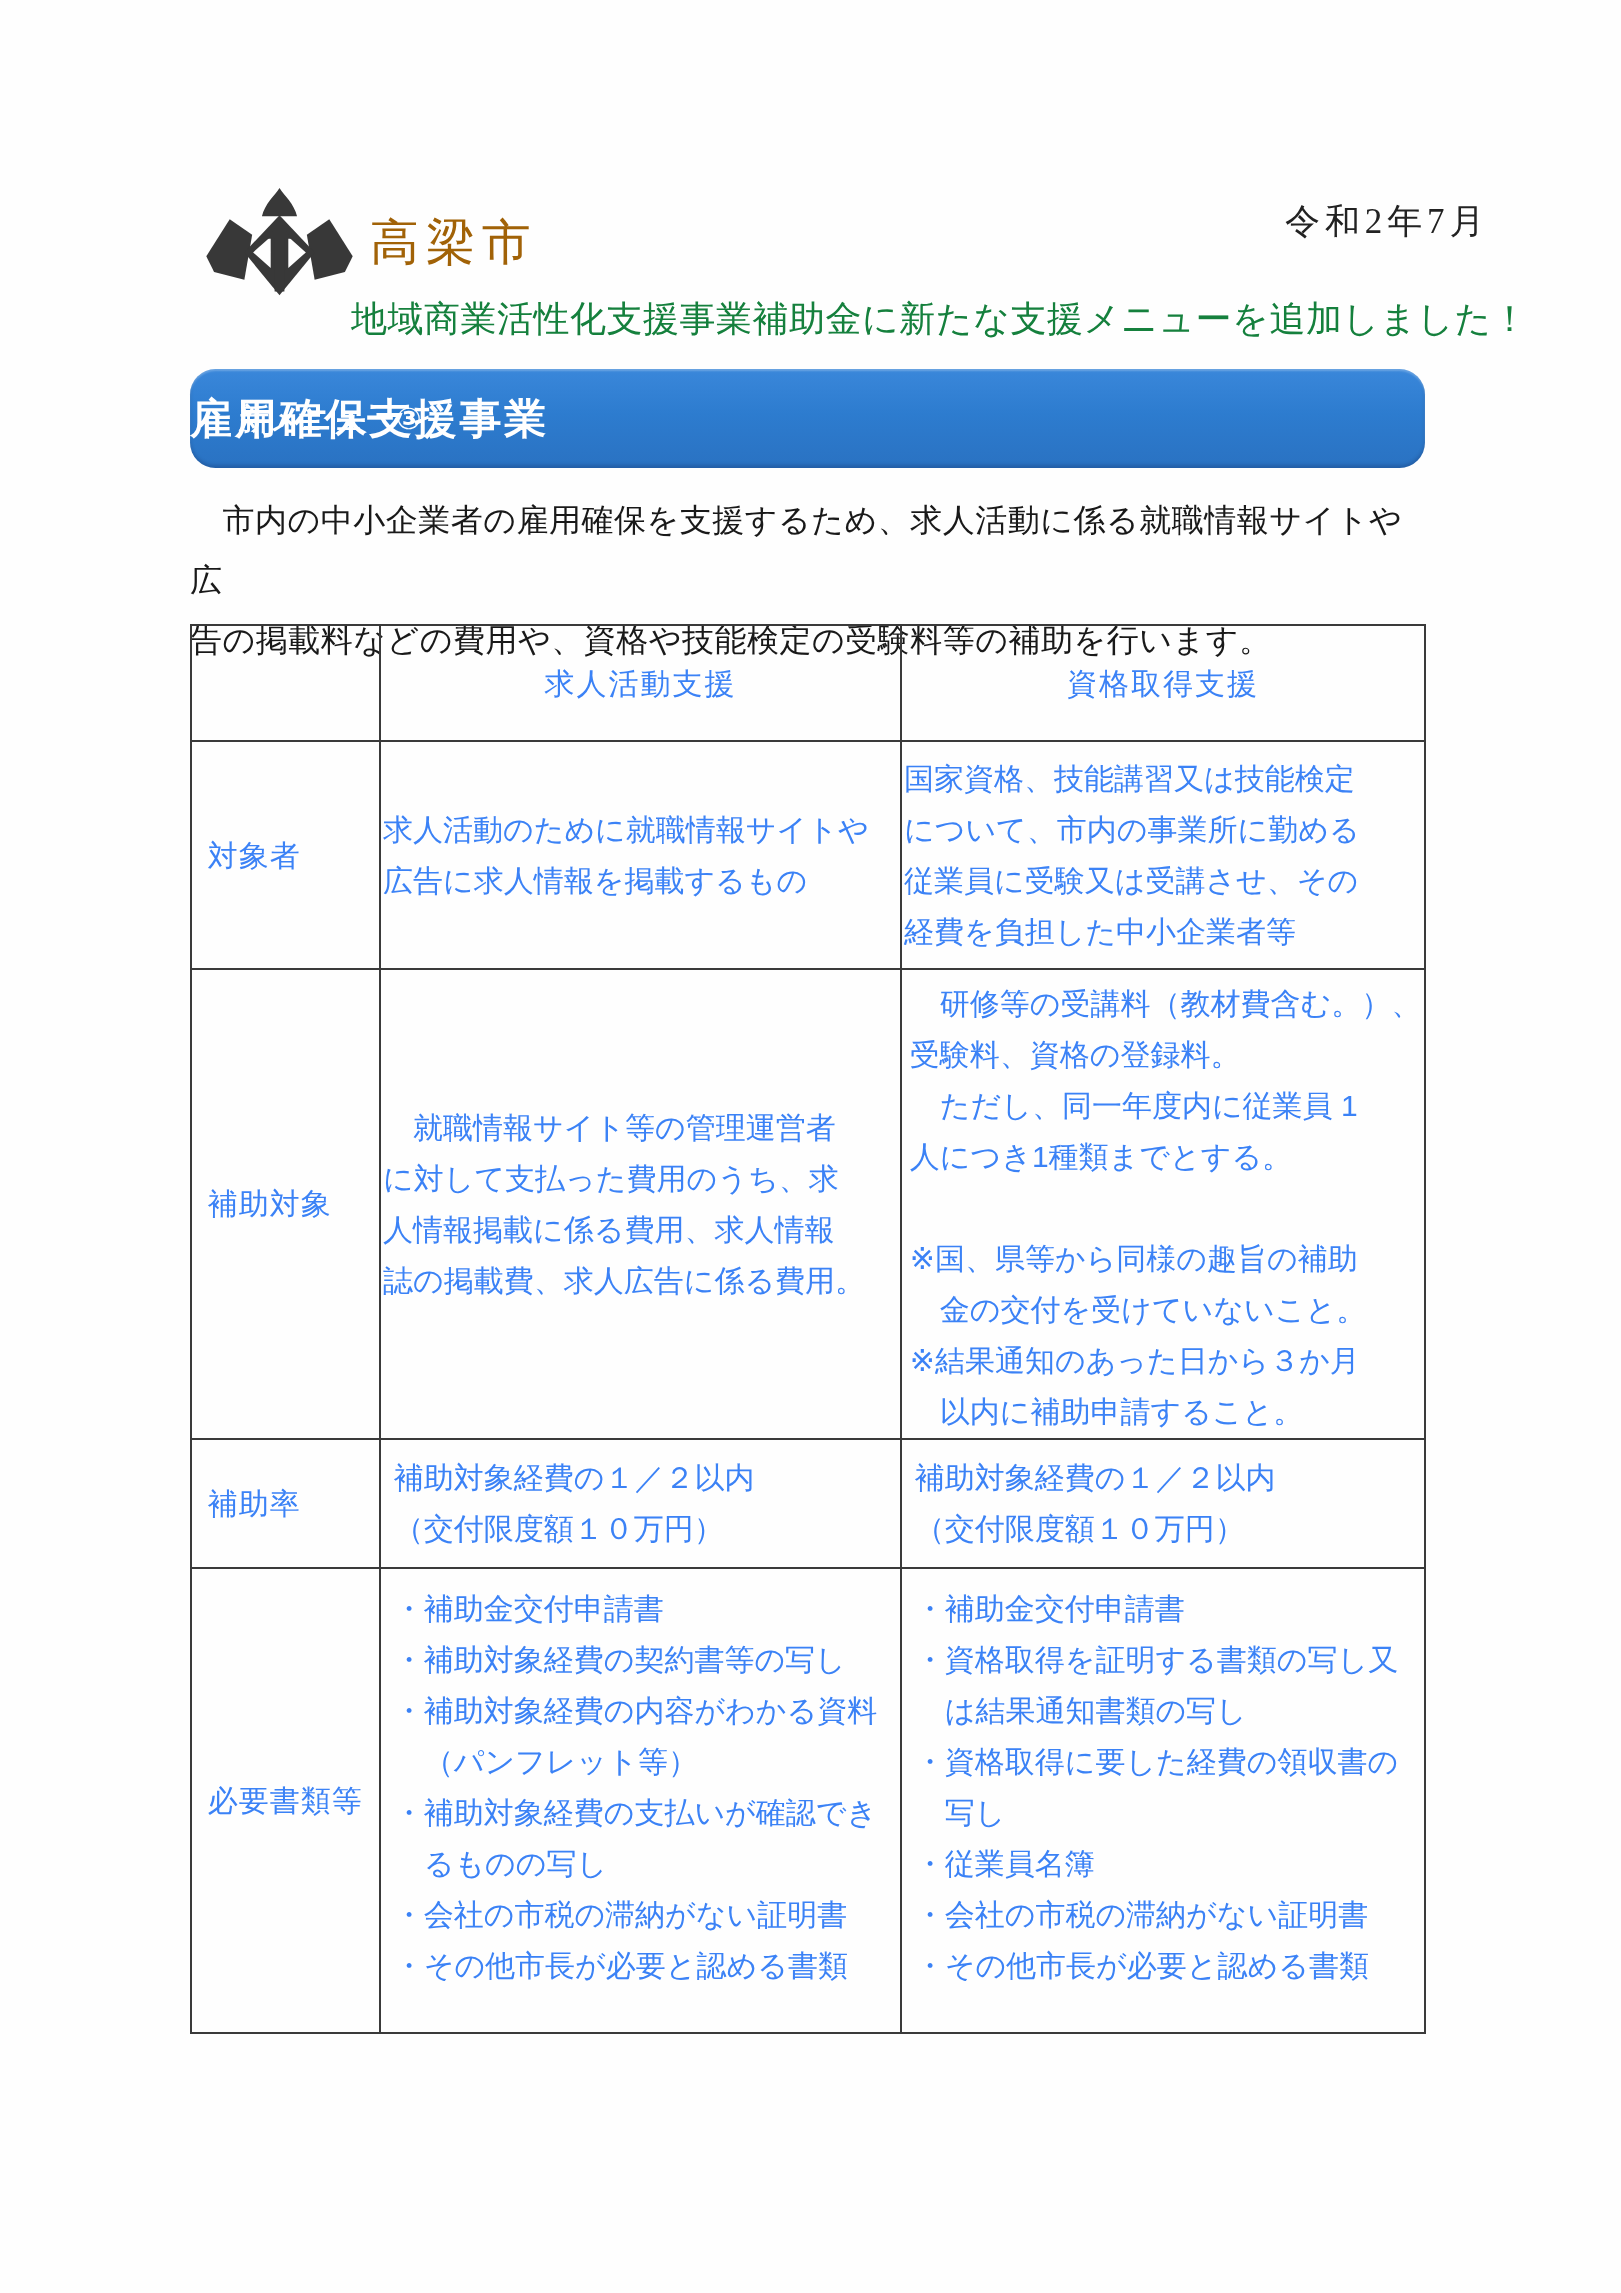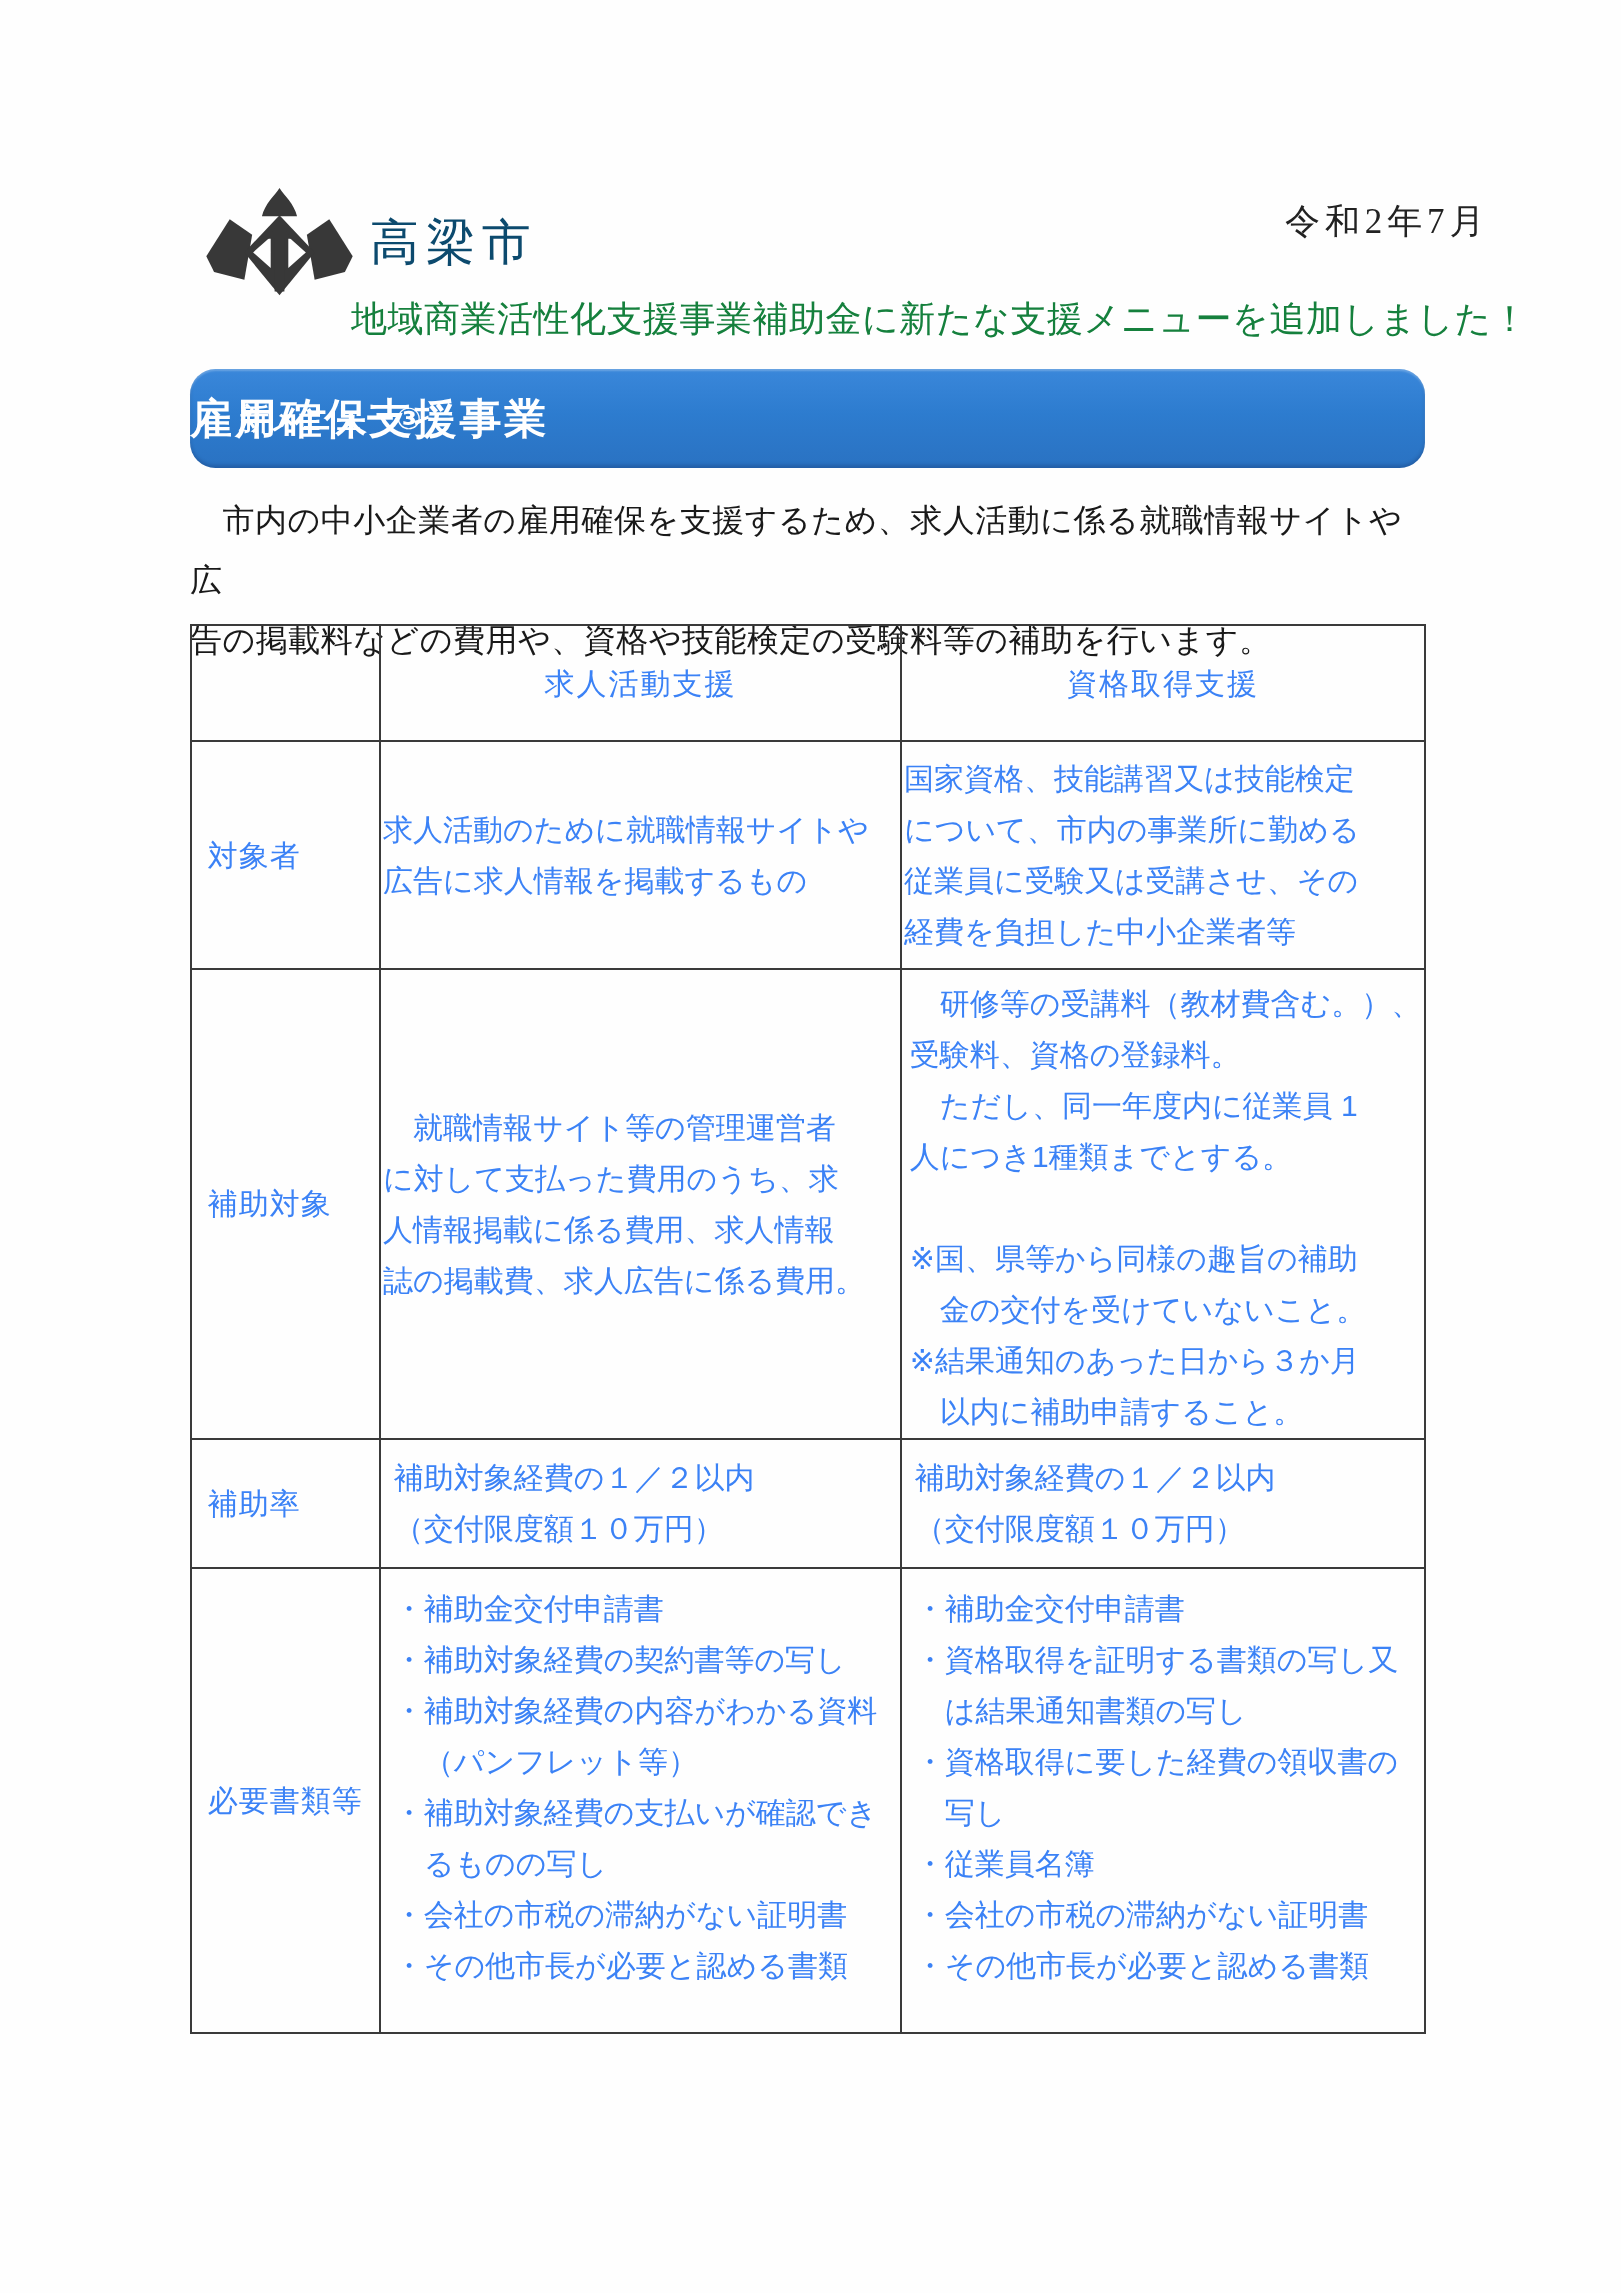--- a/index.html
+++ b/index.html
@@ -9,21 +9,21 @@
     margin:0 auto;
     background:#fefefe;
     font-family:"Liberation Sans","DejaVu Sans",sans-serif;
     color:#1d1d1d;
     overflow:hidden;
   }
   
   .logo{position:absolute;left:196px;top:186px;width:167px;height:123px;}
   .city-name{
     position:absolute;left:370px;top:210px;
-    font-size:49px;letter-spacing:6.9px;color:#0c4a6e;font-weight:500;
+    font-size:49px;letter-spacing:6.9px;color:#a16207;font-weight:500;
   }
   .issue-date{
     position:absolute;left:1251px;top:198px;
     font-family:"Liberation Serif","DejaVu Serif",serif;
     font-size:35px;letter-spacing:4.9px;color:#222;margin-left:34px;
   }
   .announcement{
     position:absolute;left:351px;top:295px;
     font-size:36px;letter-spacing:0.5px;color:#15803d;
   }

